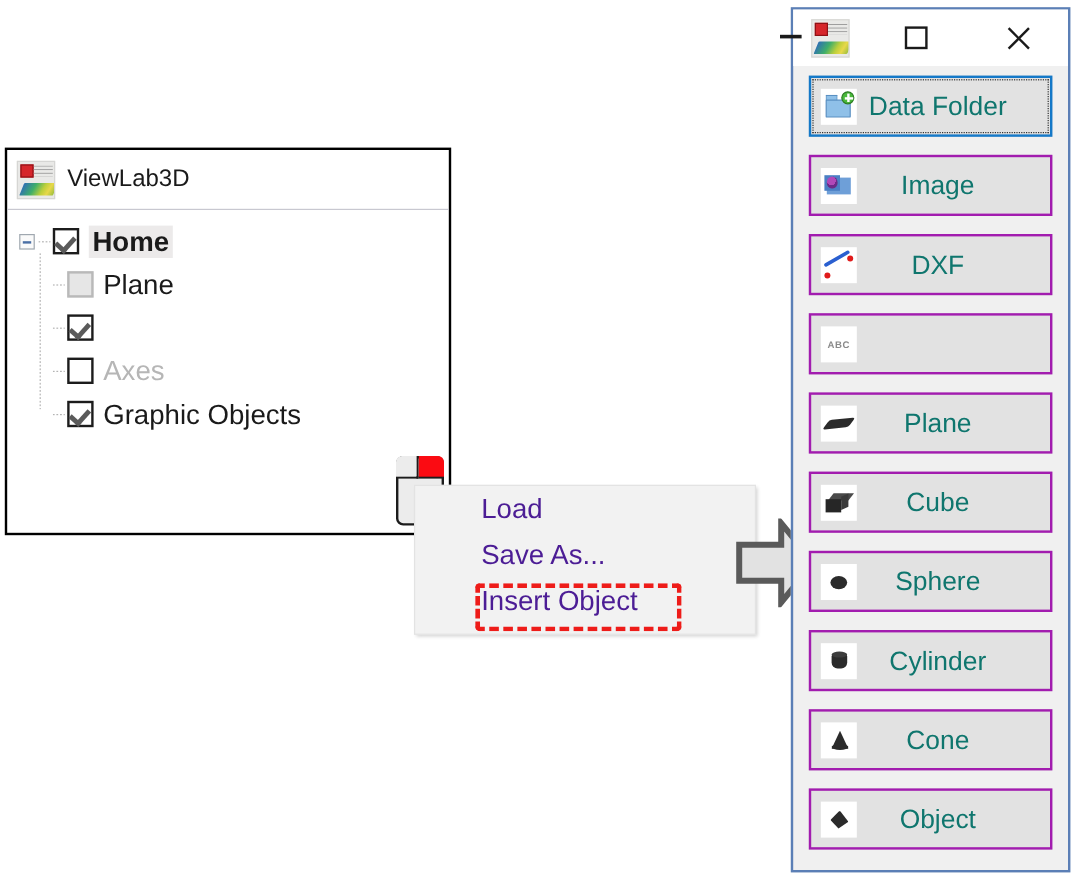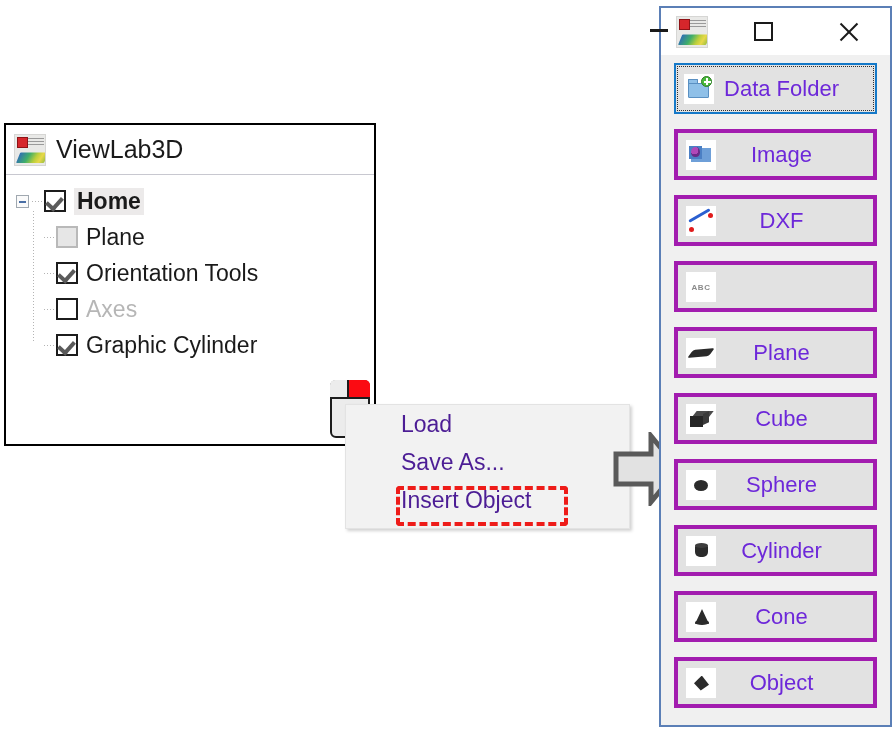--- a/index.html
+++ b/index.html
@@ -28,21 +28,21 @@
   }
   #tree-header {
     height: 50px;
     display: flex;
     align-items: center;
     padding-left: 8px;
     border-bottom: 1px solid #c8c8d0;
     box-sizing: border-box;
   }
   #tree-header .app-title {
-    font-size: 25px;
+    font-size: 20px;
     color: #1a1a1a;
     margin-left: 10px;
     letter-spacing: 0px;
   }
   .app-thumb {
     width: 32px;
     height: 32px;
     flex: 0 0 32px;
     position: relative;
     background: #e9e9e7;
@@ -299,21 +299,21 @@
   #win-close::before { transform: rotate(45deg); }
   #win-close::after  { transform: rotate(-45deg); }
 
   #button-list {
     padding: 8px 13px 0 13px;
   }
   .obj-btn {
     height: 51px;
     margin-bottom: 15px;
     background: #e2e2e2;
-    border: 4px solid #a21caf;
+    border: 2px solid #a21caf;
     box-sizing: border-box;
     display: flex;
     align-items: center;
     position: relative;
   }
   .obj-btn.focused {
     border: 2px solid #1579c8;
     background: #e2e2e2;
   }
   .obj-btn.focused .focus-ring {
@@ -327,21 +327,21 @@
     flex: 0 0 30px;
     margin-left: 8px;
     background: #ffffff;
     position: relative;
     overflow: hidden;
   }
   .obj-btn-label {
     flex: 1 1 auto;
     text-align: center;
     font-size: 22px;
-    color: #6d28d9;
+    color: #0f766e;
     padding-right: 26px;
     white-space: nowrap;
   }
 
   
   .ic-folder { position:absolute; left:4px; top:9px; width:21px; height:15px;
     background:#8fc0e8; border:1px solid #5a90c2; border-radius:1px; box-sizing:border-box;}
   .ic-folder-tab { position:absolute; left:4px; top:5px; width:10px; height:5px;
     background:#8fc0e8; border:1px solid #5a90c2; border-bottom:none; border-radius:1px 1px 0 0; box-sizing:border-box;}
   .ic-plus { position:absolute; right:2px; top:2px; width:11px; height:11px; border-radius:50%;
@@ -419,35 +419,34 @@
       <span class="indent-spacer"></span>
       <span class="dots-h"></span>
       <span class="cb disabled"></span>
       <span class="tree-label">Plane</span>
     </div>
 
     <div class="tree-row">
       <span class="indent-spacer"></span>
       <span class="dots-h"></span>
       <span class="cb checked"></span>
-      <span class="tree-label">Orientation Tools</span>
     </div>
 
     <div class="tree-row">
       <span class="indent-spacer"></span>
       <span class="dots-h"></span>
       <span class="cb"></span>
       <span class="tree-label dim">Axes</span>
     </div>
 
     <div class="tree-row">
       <span class="indent-spacer"></span>
       <span class="dots-h"></span>
       <span class="cb checked"></span>
-      <span class="tree-label">Graphic Cylinder</span>
+      <span class="tree-label">Graphic Objects</span>
     </div>
   </div>
 </div>
 
 <div id="mouse-graphic">
   <span class="body"></span>
   <span class="lbtn"></span>
   <span class="rbtn"></span>
   <span class="tail"></span>
   <span class="tail2"></span>

